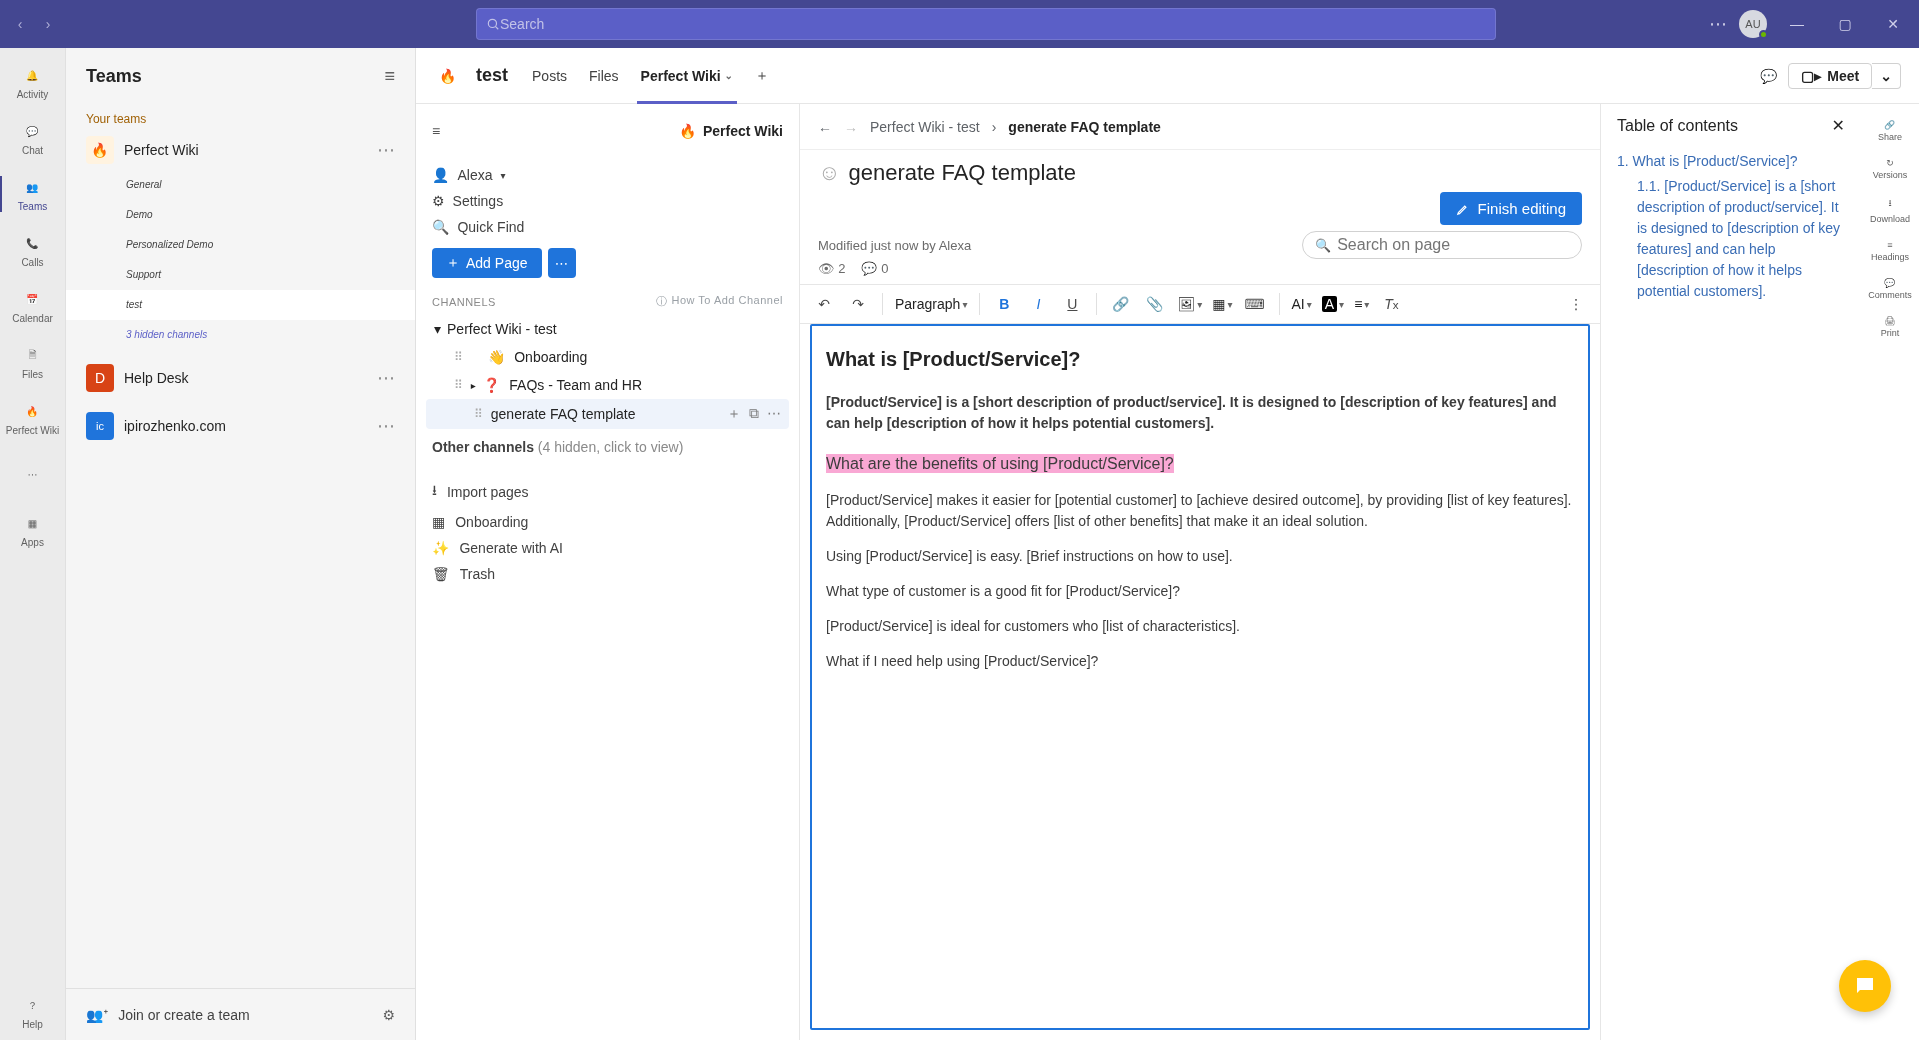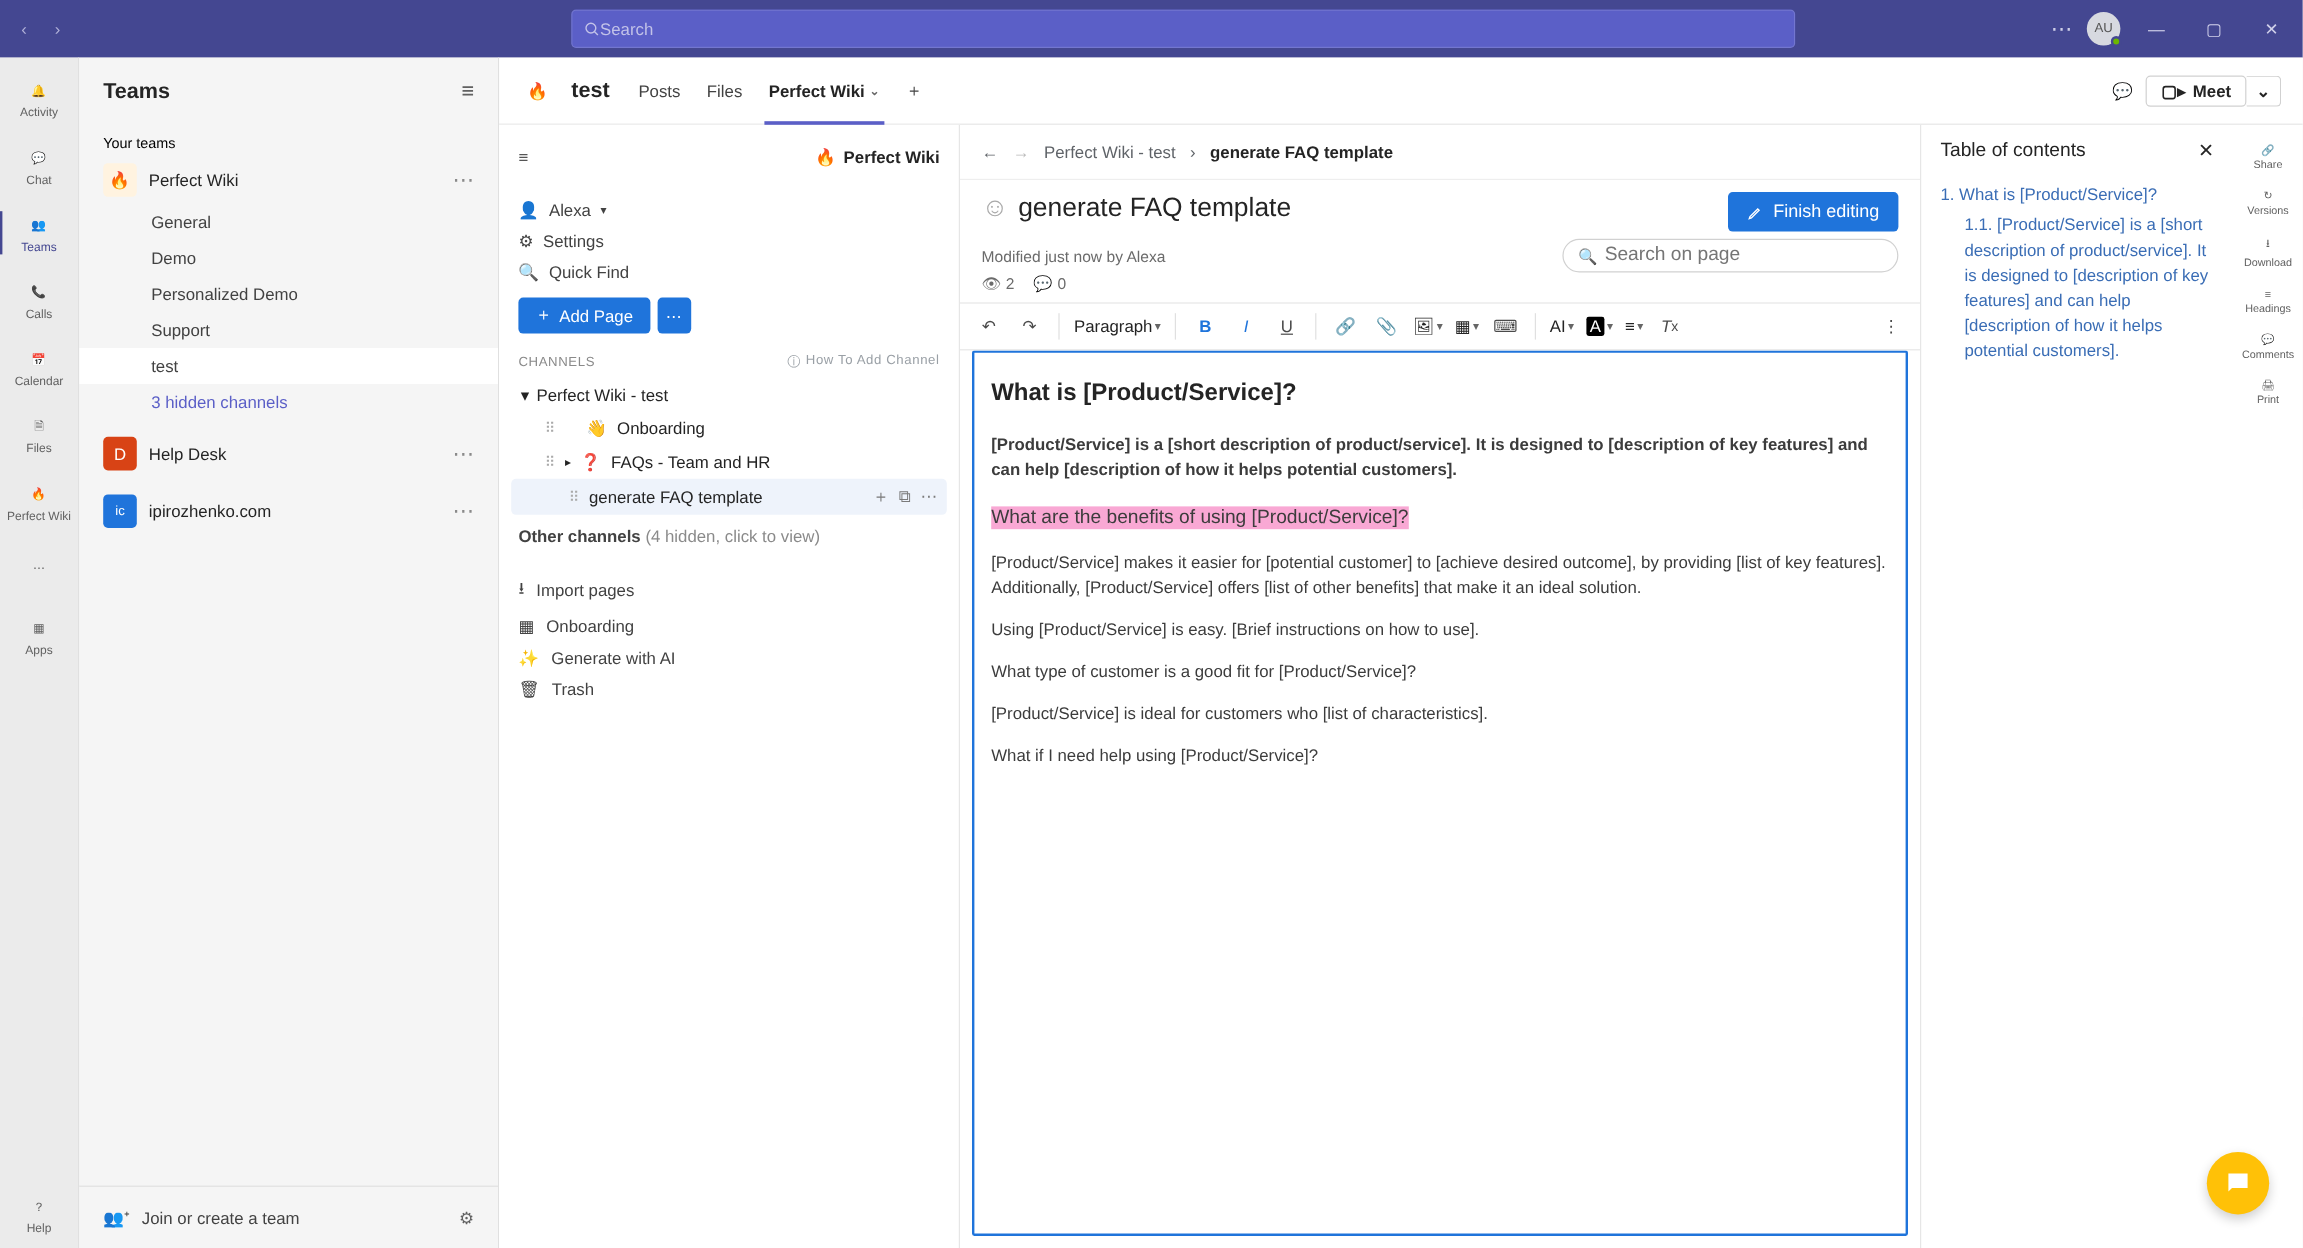--- a/index.html
+++ b/index.html
@@ -18,25 +18,25 @@
 .apprail { width: 66px; background: #ebebeb; display: flex; flex-direction: column; align-items: center; padding-top: 6px; border-right: 1px solid #e0e0e0; }
 .apprail .rail-item { width: 100%; height: 56px; display: flex; flex-direction: column; align-items: center; justify-content: center; font-size: 10px; color: #616161; gap: 2px; cursor: pointer; position: relative; }
 .apprail .rail-item.active { color: #444791; }
 .apprail .rail-item.active::before { content: ""; position: absolute; left: 0; top: 10px; bottom: 10px; width: 2px; background: #444791; }
 .apprail .rail-icon { width: 22px; height: 22px; display: flex; align-items: center; justify-content: center; }
 .apprail .spacer { flex: 1; }
 .teams-panel { width: 350px; background: #f5f5f5; border-right: 1px solid #e0e0e0; display: flex; flex-direction: column; }
 .teams-header { height: 56px; display: flex; align-items: center; padding: 0 20px; font-size: 18px; font-weight: 700; }
 .teams-header .filter { margin-left: auto; color: #616161; }
 .teams-scroll { flex: 1; overflow-y: auto; }
-.teams-section-label { font-size: 12px; color: #000000; padding: 8px 20px 4px; }
+.teams-section-label { font-size: 12px; color: #a16207; padding: 8px 20px 4px; }
 .team-row { display: flex; align-items: center; padding: 6px 20px; gap: 10px; cursor: pointer; }
 .team-row .team-icon { width: 28px; height: 28px; border-radius: 4px; display: flex; align-items: center; justify-content: center; font-size: 14px; }
 .team-row .team-more { margin-left: auto; color: #8a8a8a; font-size: 18px; visibility: visible; }
-.channel-row { padding: 4px 20px 4px 60px; font-size: 14px; color: #424242; cursor: pointer; line-height: 22px; }
+.channel-row { padding: 4px 20px 4px 60px; font-size: 10px; color: #424242; cursor: pointer; line-height: 22px; font-style: italic; }
 .channel-row.active { background: #fff; }
 .channel-row.hidden-link { color: #5b5fc7; }
 .teams-footer { height: 52px; border-top: 1px solid #e0e0e0; display: flex; align-items: center; padding: 0 20px; gap: 10px; color: #424242; }
 .teams-footer .gear { margin-left: auto; color: #616161; }
 .content { flex: 1; background: #fff; display: flex; flex-direction: column; min-width: 0; }
 .tab-header { height: 56px; border-bottom: 1px solid #e6e6e6; display: flex; align-items: center; padding: 0 18px; gap: 14px; }
 .tab-header .team-badge { width: 28px; height: 28px; border-radius: 4px; background: #fff; display: flex; align-items: center; justify-content: center; }
 .tab-header .channel-name { font-weight: 700; font-size: 18px; margin-right: 6px; }
 .tab-header .tab { font-size: 14px; color: #424242; padding: 0 4px; height: 100%; display: flex; align-items: center; cursor: pointer; position: relative; }
 .tab-header .tab.active { color: #242424; font-weight: 600; }
@@ -65,21 +65,21 @@
 .other-ch { padding: 8px 16px; font-size: 14px; color: #424242; }
 .other-ch .muted { color: #8a8a8a; }
 .pw-footer { margin-top: 8px; padding: 4px 16px 16px; }
 .pw-footer .row { display: flex; align-items: center; gap: 10px; padding: 5px 0; color: #424242; cursor: pointer; font-size: 14px; }
 .editor-col { flex: 1; display: flex; flex-direction: column; min-width: 0; border-right: 1px solid #e6e6e6; }
 .breadcrumb { height: 46px; display: flex; align-items: center; padding: 0 18px; gap: 12px; color: #5f6368; border-bottom: 1px solid #eee; }
 .breadcrumb .crumb { color: #5f6368; }
 .breadcrumb .crumb.active { color: #242424; font-weight: 600; }
 .page-head { padding: 10px 18px 6px; display: flex; align-items: flex-start; }
 .page-title { font-size: 22px; font-weight: 400; display: flex; align-items: center; gap: 8px; }
-.finish-btn { margin-left: auto; background: #1f74db; color: #fff; border: none; border-radius: 4px; padding: 8px 16px; display: flex; align-items: center; gap: 8px; font-size: 15px; cursor: pointer; }
+.finish-btn { margin-left: auto; background: #1f74db; color: #fff; border: none; border-radius: 4px; padding: 8px 16px; display: flex; align-items: center; gap: 8px; font-size: 15px; cursor: pointer; margin-top: 32px; }
 .meta-row { padding: 0 18px 8px; display: flex; align-items: center; gap: 16px; color: #6b6b6b; font-size: 13px; }
 .meta-row .search-on-page { margin-left: auto; border: 1px solid #d1d1d1; border-radius: 16px; padding: 4px 12px; display: flex; align-items: center; gap: 6px; width: 280px; }
 .meta-row .search-on-page input { border: none; outline: none; flex: 1; font-size: 16px; }
 .toolbar { height: 40px; border-top: 1px solid #e6e6e6; border-bottom: 1px solid #e6e6e6; display: flex; align-items: center; padding: 0 10px; gap: 6px; }
 .toolbar .sep { width: 1px; height: 22px; background: #e0e0e0; margin: 0 4px; }
 .toolbar .tb-btn { width: 28px; height: 28px; display: flex; align-items: center; justify-content: center; color: #4a4a4a; cursor: pointer; border-radius: 3px; }
 .toolbar .select-wrap { display: flex; align-items: center; gap: 2px; border-radius: 3px; padding: 0 2px; }
 .toolbar .select-wrap .caret { font-size: 10px; color: #666; }
 .toolbar .accent { color: #1f74db; }
 .toolbar .more { margin-left: auto; }

